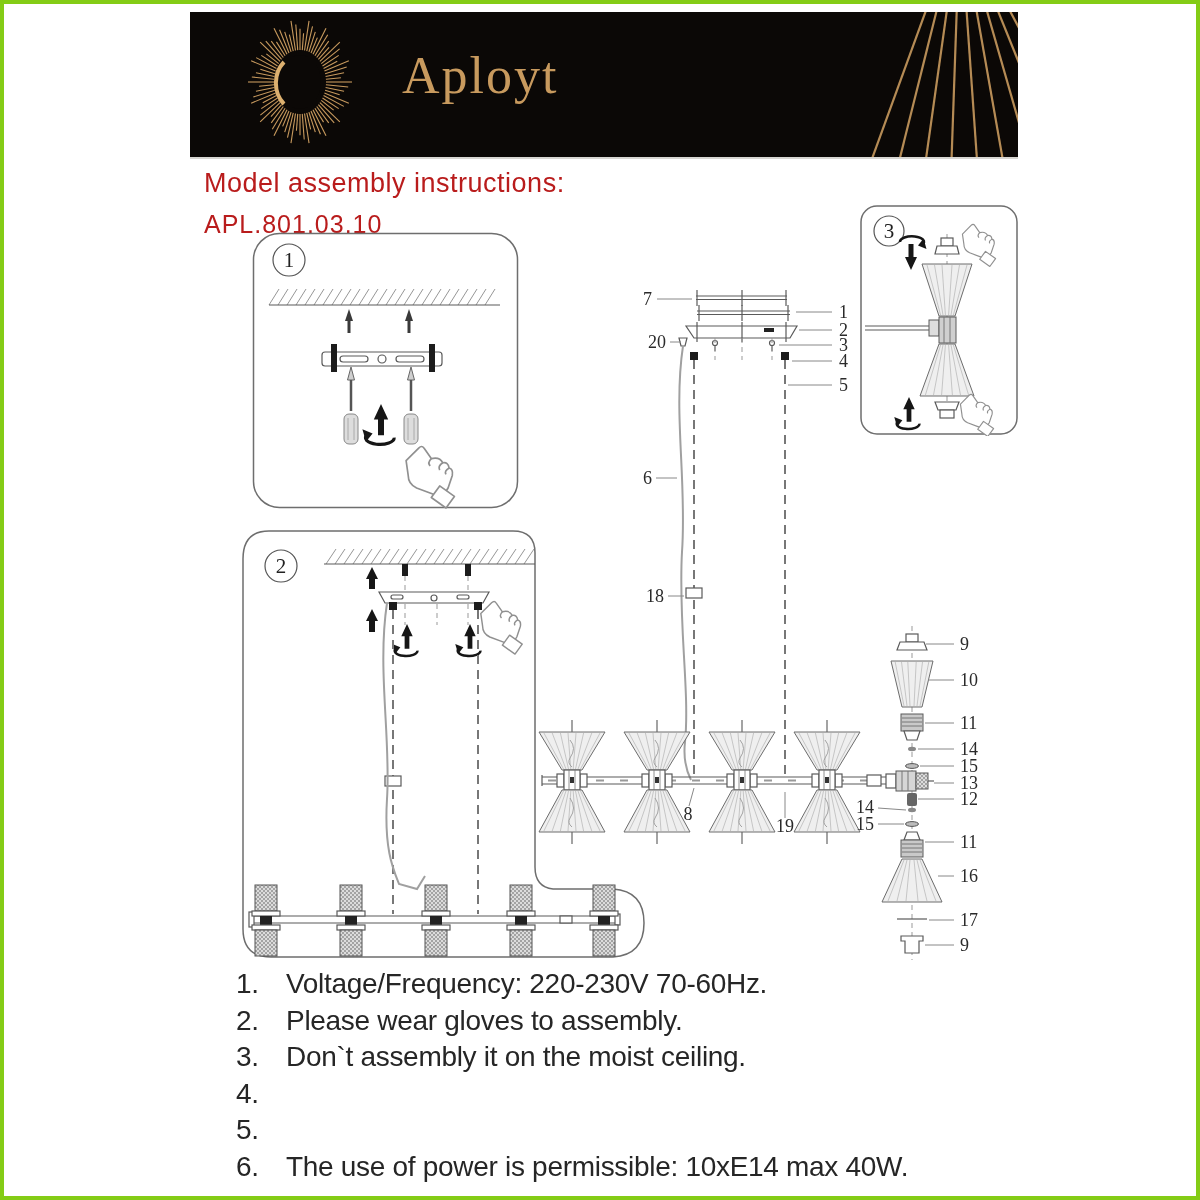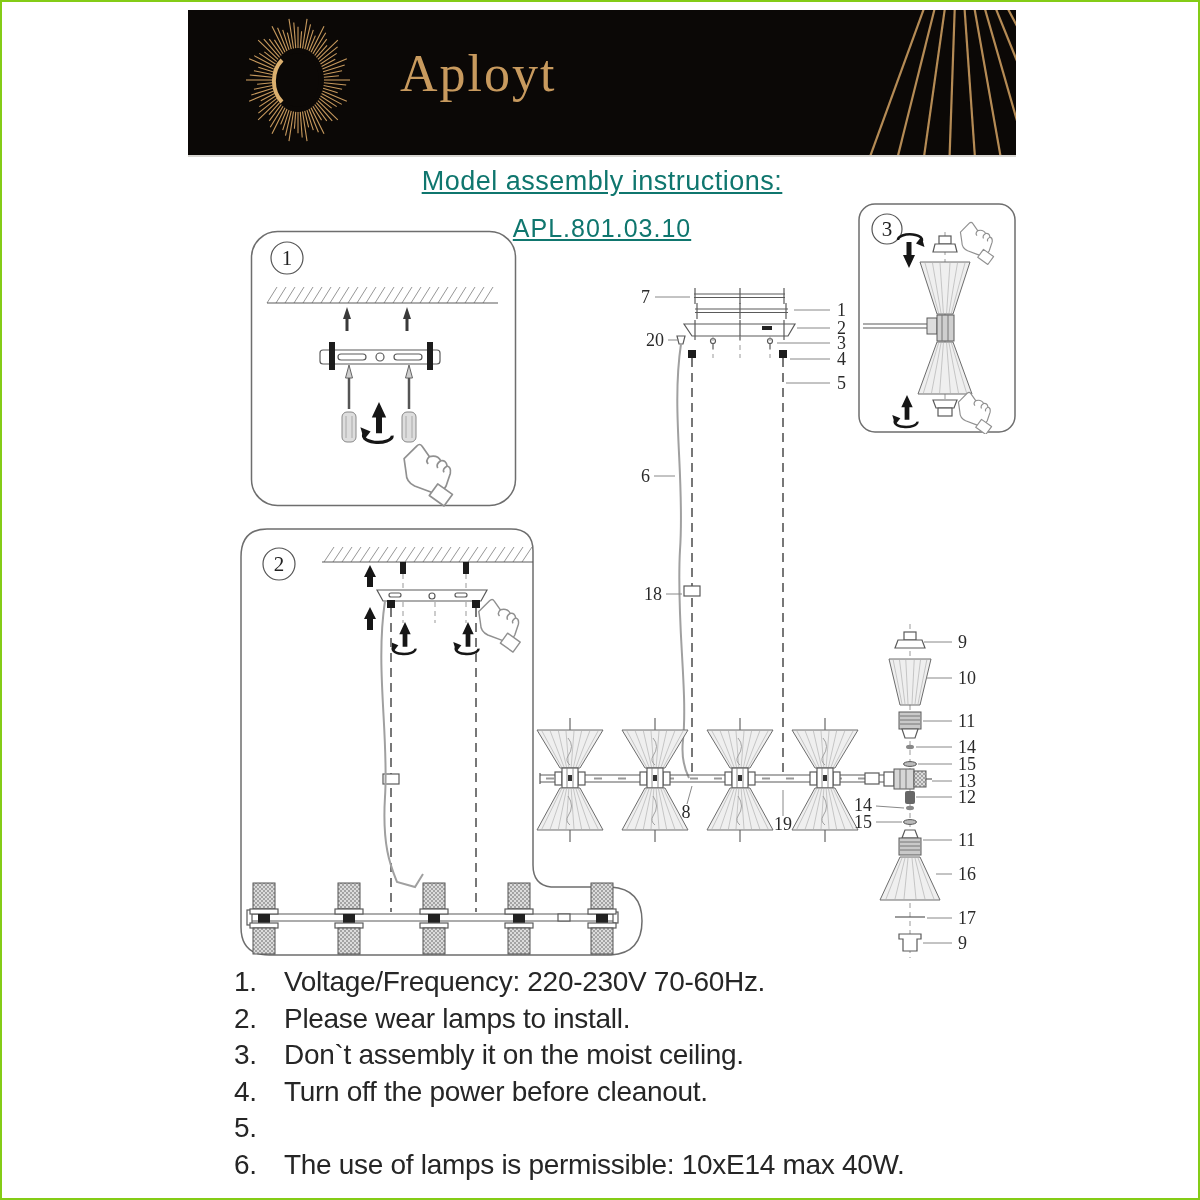--- a/index.html
+++ b/index.html
@@ -1,28 +1,28 @@
 <!DOCTYPE html>
 <html><head>
 <meta charset="utf-8">
 <style>
   html,body{margin:0;padding:0;background:#fff;}
   .page{position:relative;width:1200px;height:1200px;background:#fff;overflow:hidden;
-        border:2px solid #84cc16;box-sizing:border-box;
+        border:4px solid #84cc16;box-sizing:border-box;
         font-family:"Liberation Sans",sans-serif;}
   
   .banner{position:absolute;left:186px;top:8px;width:828px;height:145px;background:#0b0806;
           border-bottom:2px solid #d8d6d2;}
   .banner svg{position:absolute;left:0;top:0;}
   .brand{position:absolute;left:212px;top:34px;font-family:"Liberation Serif",serif;
          font-size:52px;font-weight:400;color:#c89a5e;letter-spacing:2px;}
   
-  .titleblock{position:absolute;left:200px;top:164px;width:800px;text-align:center;color:#0f766e;text-decoration:underline;}
+  .titleblock{position:absolute;left:200px;top:164px;width:800px;text-align:left;color:#b91c1c;}
   .titleblock .t1{font-size:27px;letter-spacing:.5px;}
-  .titleblock .t2{font-size:25px;margin-top:17px;letter-spacing:1px;}
+  .titleblock .t2{font-size:25px;margin-top:11px;letter-spacing:1px;}
   
   svg.panel,svg.maind{position:absolute;}
   .pborder{fill:none;stroke:#6e6e6e;stroke-width:1.5;}
   .pcirc{fill:none;stroke:#555;stroke-width:1.2;}
   .stepnum{font-family:"Liberation Serif",serif;font-size:21px;fill:#222;}
   .callout{font-family:"Liberation Serif",serif;font-size:18px;fill:#2a2a2a;}
   .leader{stroke:#888;stroke-width:1;}
   .ln{fill:none;stroke:#5a5a5a;stroke-width:1.2;}
   .lnf{fill:#fff;stroke:#5a5a5a;stroke-width:1.2;}
   .dash{stroke:#777;stroke-width:2;stroke-dasharray:9 6;fill:none;}
@@ -541,31 +541,30 @@
     </g>
   </svg>
 
   <ol class="instructions">
     <li>
       <span class="num">1.</span>
       <span>Voltage/Frequency: 220-230V 70-60Hz.</span>
       </li>
     <li>
       <span class="num">2.</span>
-      <span>Please wear lamps to install.</span>
+      <span>Please wear gloves to assembly.</span>
       </li>
     <li>
       <span class="num">3.</span>
       <span>Don`t assembly it on the moist ceiling.</span>
       </li>
     <li>
       <span class="num">4.</span>
-      <span>Turn off the power before cleanout.</span>
       </li>
     <li>
       <span class="num">5.</span>
       </li>
     <li>
       <span class="num">6.</span>
-      <span>The use of lamps is permissible: 10xE14 max 40W.</span>
+      <span>The use of power is permissible: 10xE14 max 40W.</span>
       </li>
   </ol>
 </div>
 
 </body></html>

